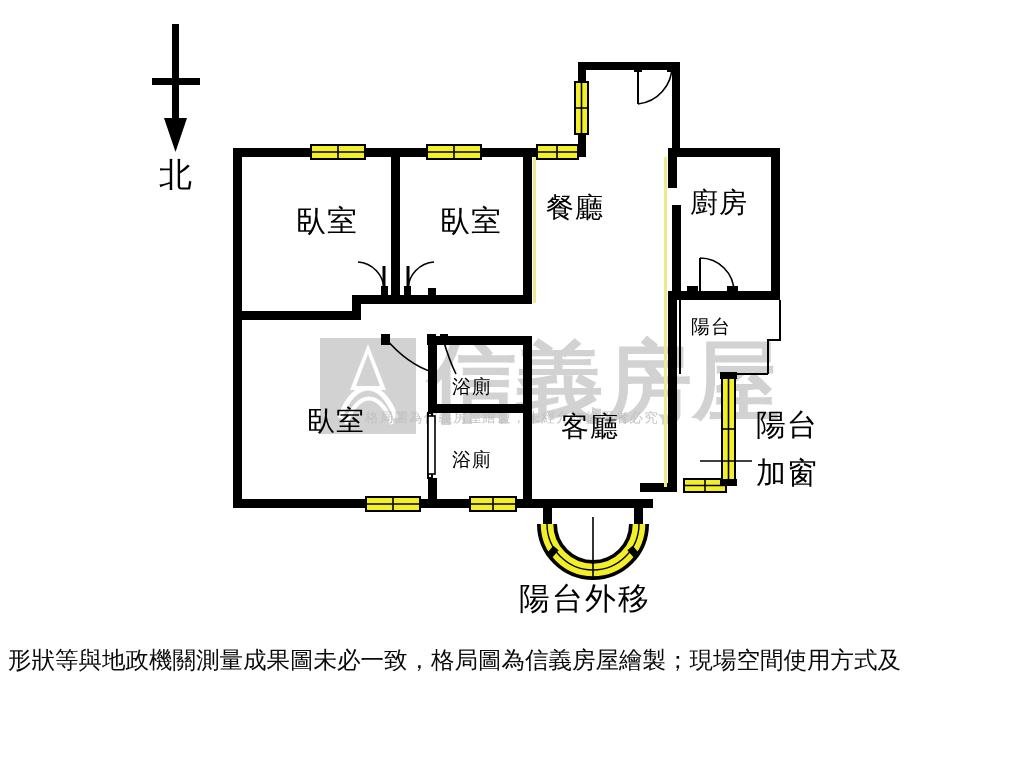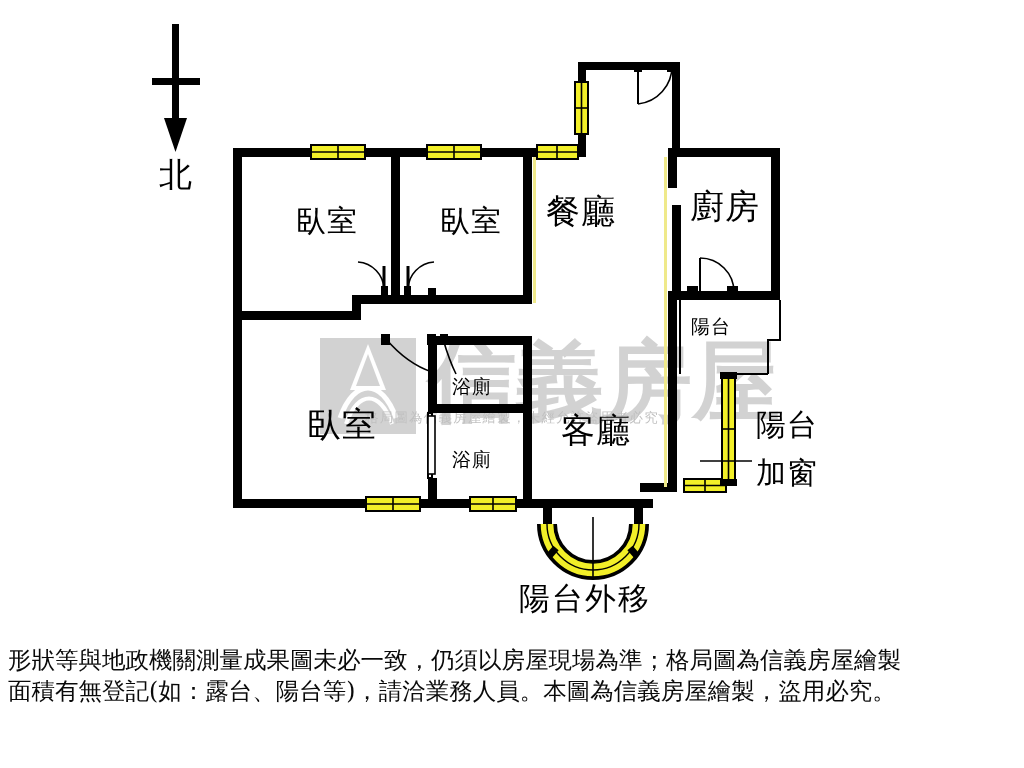--- a/index.html
+++ b/index.html
@@ -11,21 +11,21 @@
   #plan-canvas{position:absolute;left:0;top:0;width:1024px;height:768px;}
   .layer{position:absolute;left:0;top:0;width:1024px;height:768px;}
   #watermark-layer{pointer-events:none;}
 
   
   .room-label{
     position:absolute;white-space:nowrap;
     font-family:"DejaVu Serif","Liberation Serif",serif;
     color:#000;line-height:1;text-align:center;
   }
-  .lbl-xl{font-size:34px;letter-spacing:1px;}
+  .lbl-xl{font-size:28px;letter-spacing:1px;}
   .lbl-lg{font-size:30px;letter-spacing:1px;}
   .lbl-sm{font-size:19px;letter-spacing:1px;}
 
   #compass-label{
     position:absolute;left:159px;top:158px;
     font-family:"DejaVu Serif","Liberation Serif",serif;
     font-size:33px;line-height:1;
   }
 
   #balcony-move-label{
@@ -279,15 +279,14 @@
   <span class="room-label lbl-xl" style="left:561px;top:413px">客廳</span>
 
   <span class="room-label lbl-lg" style="left:756px;top:410px">陽台</span>
 
   <span class="room-label lbl-lg" style="left:756px;top:458px">加窗</span>
 
   <span id="balcony-move-label">陽台外移</span>
 </div>
 
 <div id="disclaimer">
-  <div>形狀等與地政機關測量成果圖未必一致，仍須以房屋現場為準；格局圖為信義房屋繪製</div>
-  <div>面積有無登記(如：露台、陽台等)，請洽業務人員。本圖為信義房屋繪製，盜用必究。</div>
+  <div>形狀等與地政機關測量成果圖未必一致，格局圖為信義房屋繪製；現場空間使用方式及</div>
 </div>
 
 </body></html>

